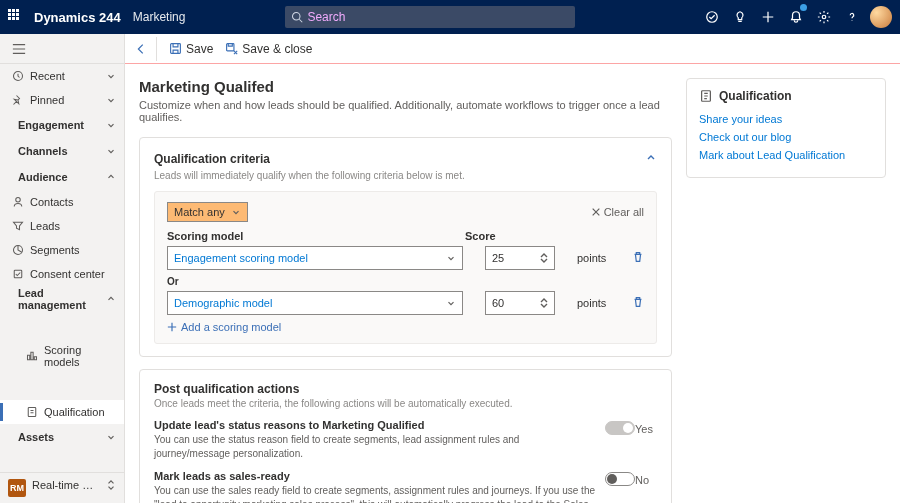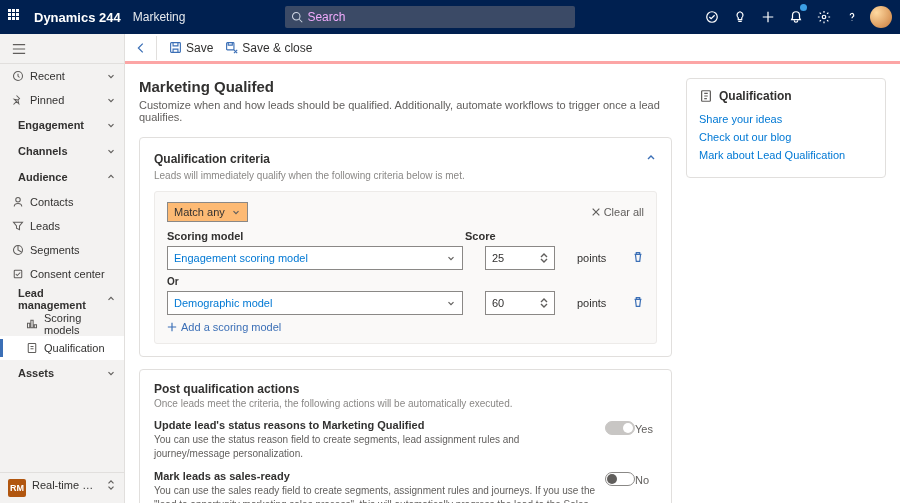--- a/index.html
+++ b/index.html
@@ -17,30 +17,30 @@
 .badge { position: absolute; top: 4px; right: 3px; background: #3b9fe6; border-radius: 50%; width: 7px; height: 7px; }
 .avatar { width: 22px; height: 22px; border-radius: 50%; background: radial-gradient(circle at 30% 30%, #ffd9a0, #c97b3c); margin-left: 4px; }
 
 .shell { display: flex; height: 469px; }
 .sidebar { width: 125px; background: #f3f2f1; border-right: 1px solid #e1dfdd; display: flex; flex-direction: column; font-size: 11px; color: #323130; }
 .sidebar .ham { height: 30px; display: flex; align-items: center; padding-left: 12px; border-bottom: 1px solid #e1dfdd; }
 .sidebar .ham svg { stroke: #605e5c; }
 .navitem { display: flex; align-items: center; height: 24px; padding: 0 8px 0 12px; cursor: pointer; }
 .navitem .lbl { flex: 1; margin-left: 6px; }
 .navitem.section { font-weight: 600; height: 26px; }
-.navitem.sub { padding-left: 26px; }
+.navitem.sub { padding-left: 26px; margin-top: 32px; }
 .navitem.active { background: #fff; position: relative; }
 .navitem.active::before { content: ''; position: absolute; left: 0; top: 3px; bottom: 3px; width: 3px; background: #3b6fb6; }
 .chev { margin-left: auto; }
 .sidebar .bottom { margin-top: auto; border-top: 1px solid #e1dfdd; padding: 6px 8px; display: flex; gap: 6px; }
 .sidebar .bottom .sq { width: 18px; height: 18px; background: #b1560f; color: #fff; font-size: 9px; font-weight: 600; display: flex; align-items: center; justify-content: center; border-radius: 2px; }
 .sidebar .bottom .txt { font-size: 11px; flex: 1; white-space: nowrap; overflow: hidden; text-overflow: ellipsis; }
 
 .main { flex: 1; display: flex; flex-direction: column; min-width: 0; }
-.cmdbar { height: 30px; border-bottom: 3px solid #fca5a5; display: flex; align-items: center; padding: 0 8px; gap: 12px; font-size: 12px; }
+.cmdbar { height: 30px; border-bottom: 1px solid #fca5a5; display: flex; align-items: center; padding: 0 8px; gap: 12px; font-size: 12px; }
 .cmdbar .back { width: 24px; height: 24px; display: flex; align-items: center; justify-content: center; border-right: 1px solid #e1dfdd; padding-right: 8px; }
 .cmdbar .btn { display: flex; align-items: center; gap: 4px; cursor: pointer; }
 .cmdbar svg { stroke: #3b6fb6; fill: none; }
 
 .content { flex: 1; overflow-y: auto; padding: 14px 14px 14px 14px; background: #fff; display: flex; gap: 14px; align-items: flex-start; }
 .leftcol { flex: 1; min-width: 0; }
 h1.pagetitle { font-size: 15px; font-weight: 600; margin-bottom: 4px; }
 .pagedesc { font-size: 11px; color: #605e5c; margin-bottom: 14px; }
 
 .card { border: 1px solid #e1dfdd; border-radius: 4px; padding: 12px 14px; margin-bottom: 12px; }

